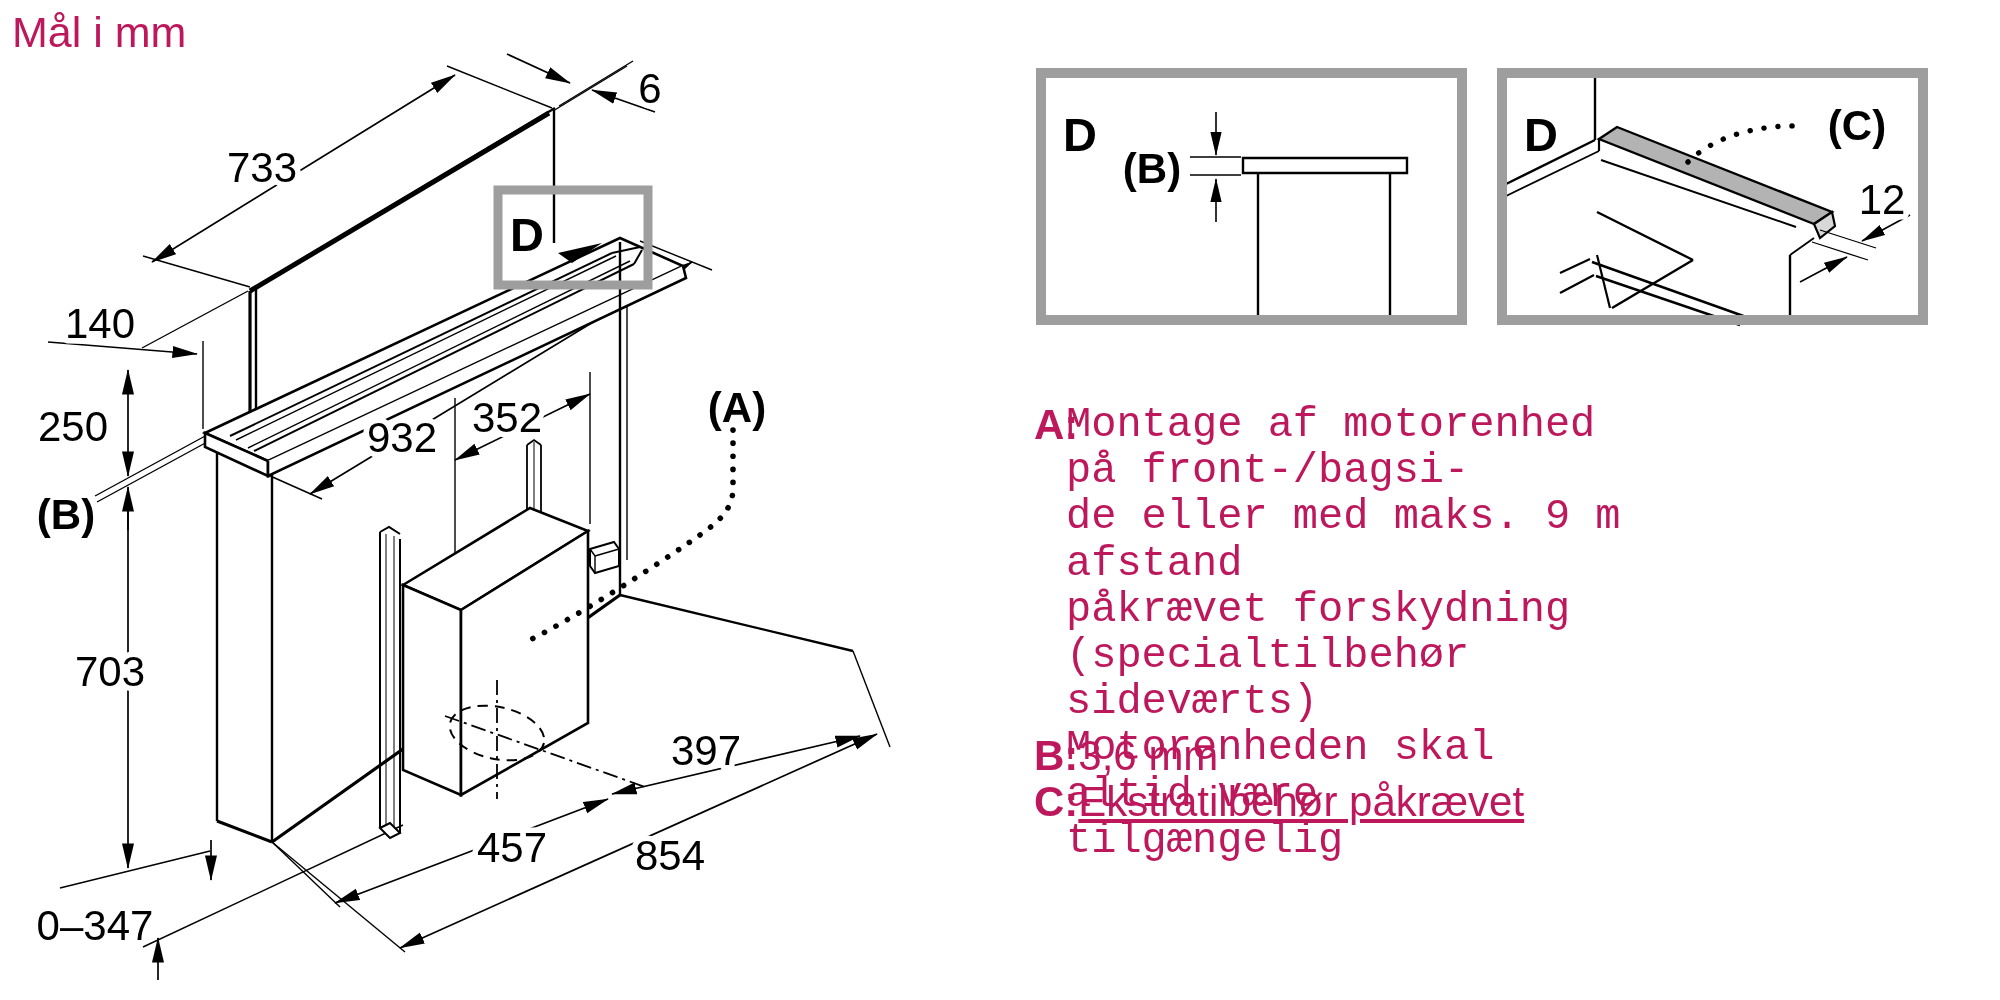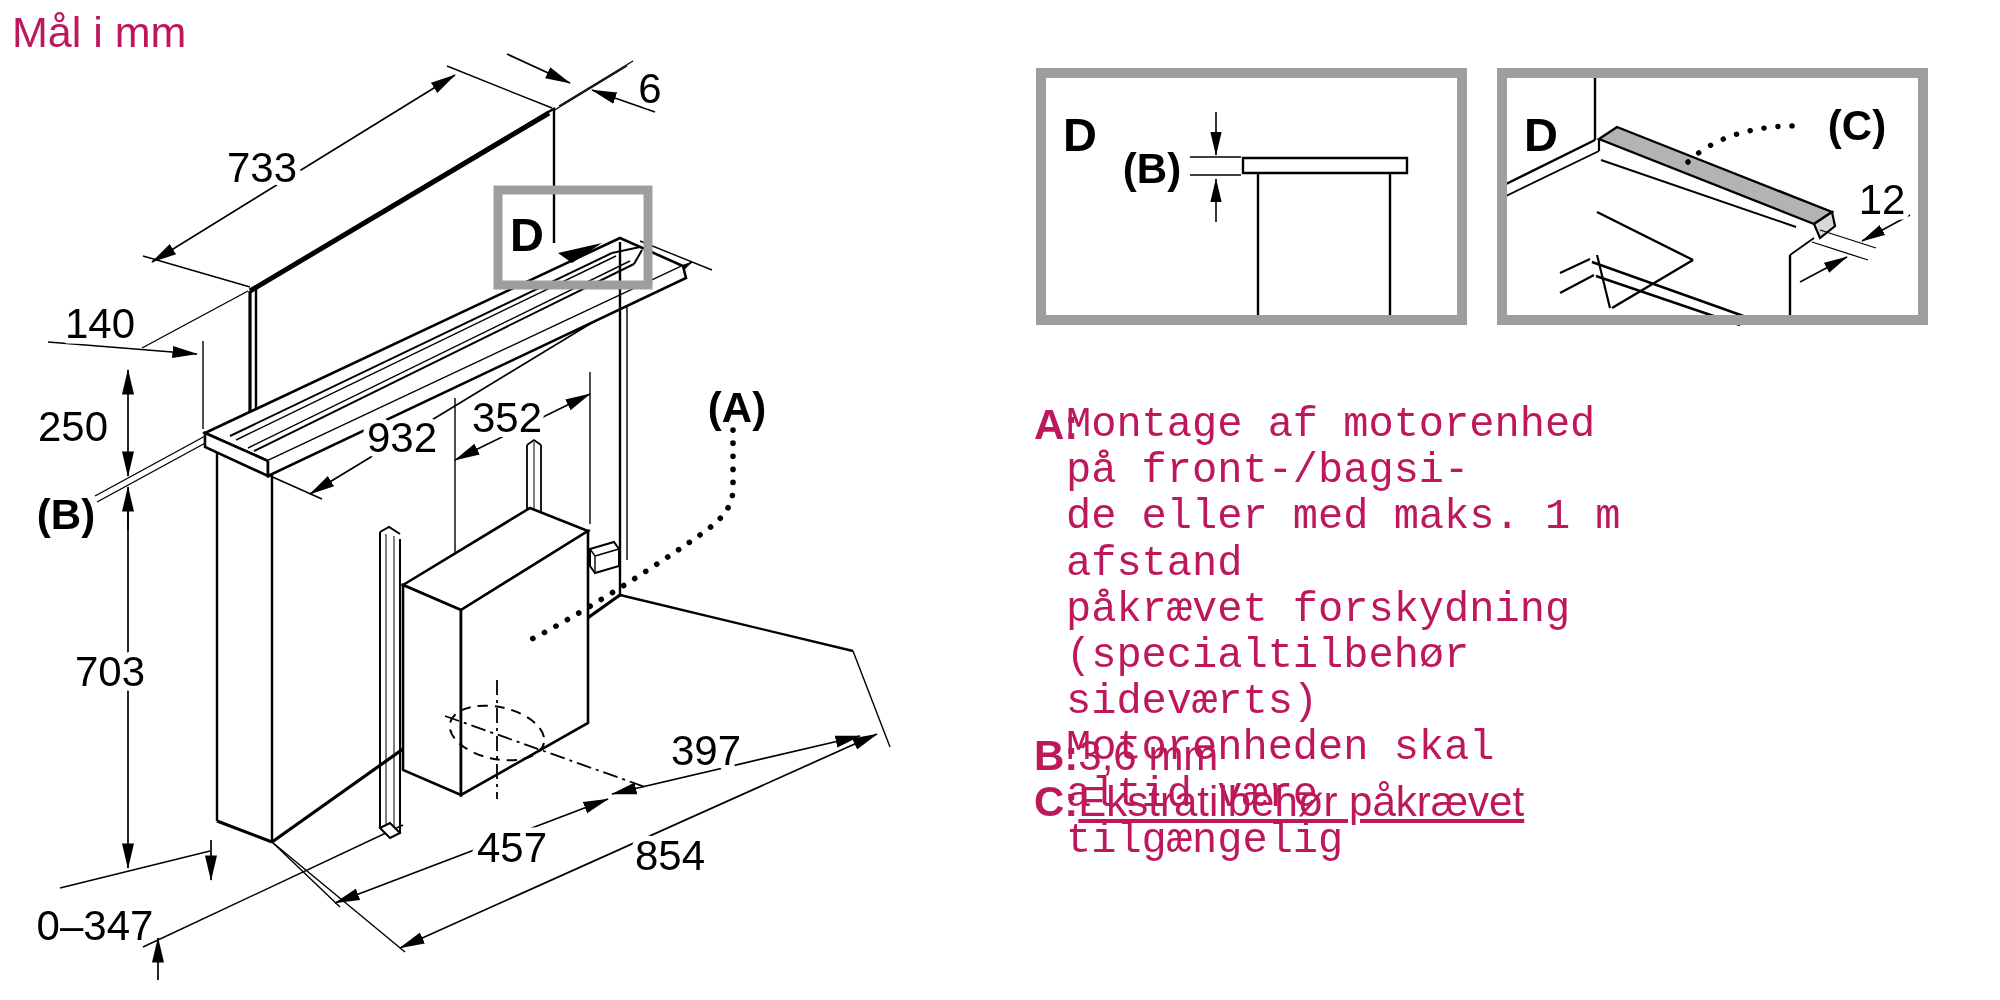--- a/index.html
+++ b/index.html
@@ -208,21 +208,21 @@
       <text class="dimtxt big" x="1541" y="151">D</text>
       <text class="dimtxt bold" x="1857" y="140">(C)</text>
       <text class="dimtxt" x="1882" y="214">12</text>
     </g>
   </svg>
 
   <div class="note-a">
     <span class="note-label">A:</span>
     <div class="note-body">
       <div>Montage af motorenhed på front-/bagsi-</div>
-      <div>de eller med maks. 1 m afstand</div>
+      <div>de eller med maks. 9 m afstand</div>
       <div>påkrævet forskydning (specialtilbehør</div>
       <div>sideværts)</div>
       <div>Motorenheden skal altid være</div>
       <div>tilgængelig</div>
     </div>
   </div>
 
   <div id="note-b" class="note-row">
     <span class="nlab">B:</span><span>3,6 mm</span>
   </div>

